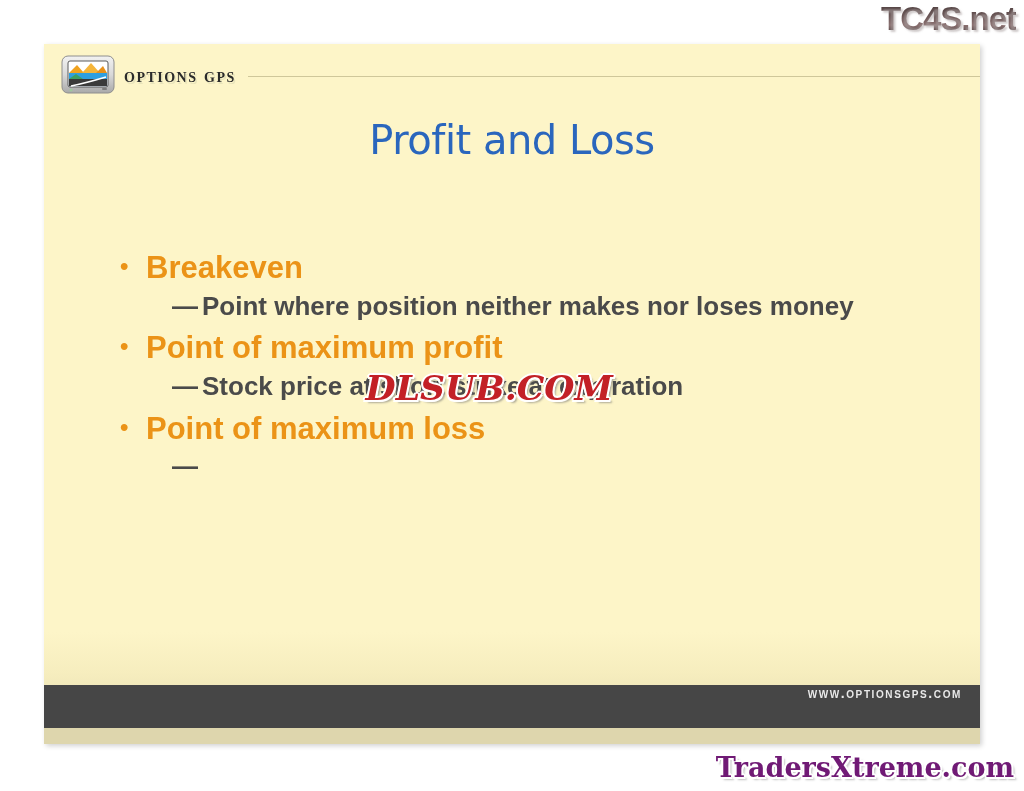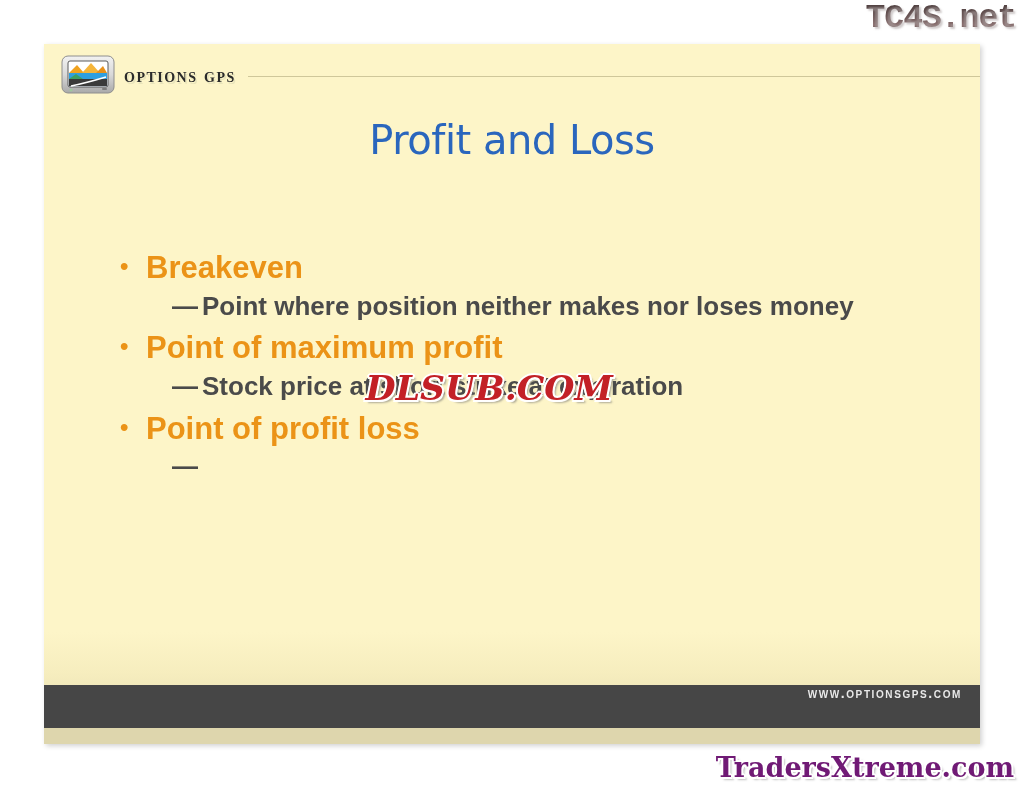--- a/index.html
+++ b/index.html
@@ -13,21 +13,21 @@
     position: relative;
     overflow: hidden;
     font-family: "Liberation Sans", sans-serif;
   }
 
   
   .tc4s-watermark {
     position: absolute;
     top: 2px;
     right: 8px;
-    font-family: Liberation Mono, monospace;
+    font-family: Liberation Sans, sans-serif;
     font-weight: bold;
     font-size: 33px;
     letter-spacing: -1px;
     line-height: 1;
     background: linear-gradient(180deg, #4a3c3c 0%, #6b5656 45%, #8a6f6f 70%, #3b3030 100%);
     -webkit-background-clip: text;
     background-clip: text;
     color: transparent;
     text-shadow: 2px 2px 2px rgba(170,160,160,0.55);
     white-space: nowrap;
@@ -314,21 +314,21 @@
         </div>
         <div class="l2">
           <span class="dash">—</span>
           <span class="l2-text">Stock price at short strike at expiration</span>
         </div>
       </li>
 
       <li>
         <div class="l1">
           <span class="dot">•</span>
-          <span class="l1-text">Point of profit loss</span>
+          <span class="l1-text">Point of maximum loss</span>
         </div>
         <div class="l2">
           <span class="dash">—</span>
         </div>
       </li>
 
     </ul>
   </div>
 
   <div class="orange-strip"></div>

